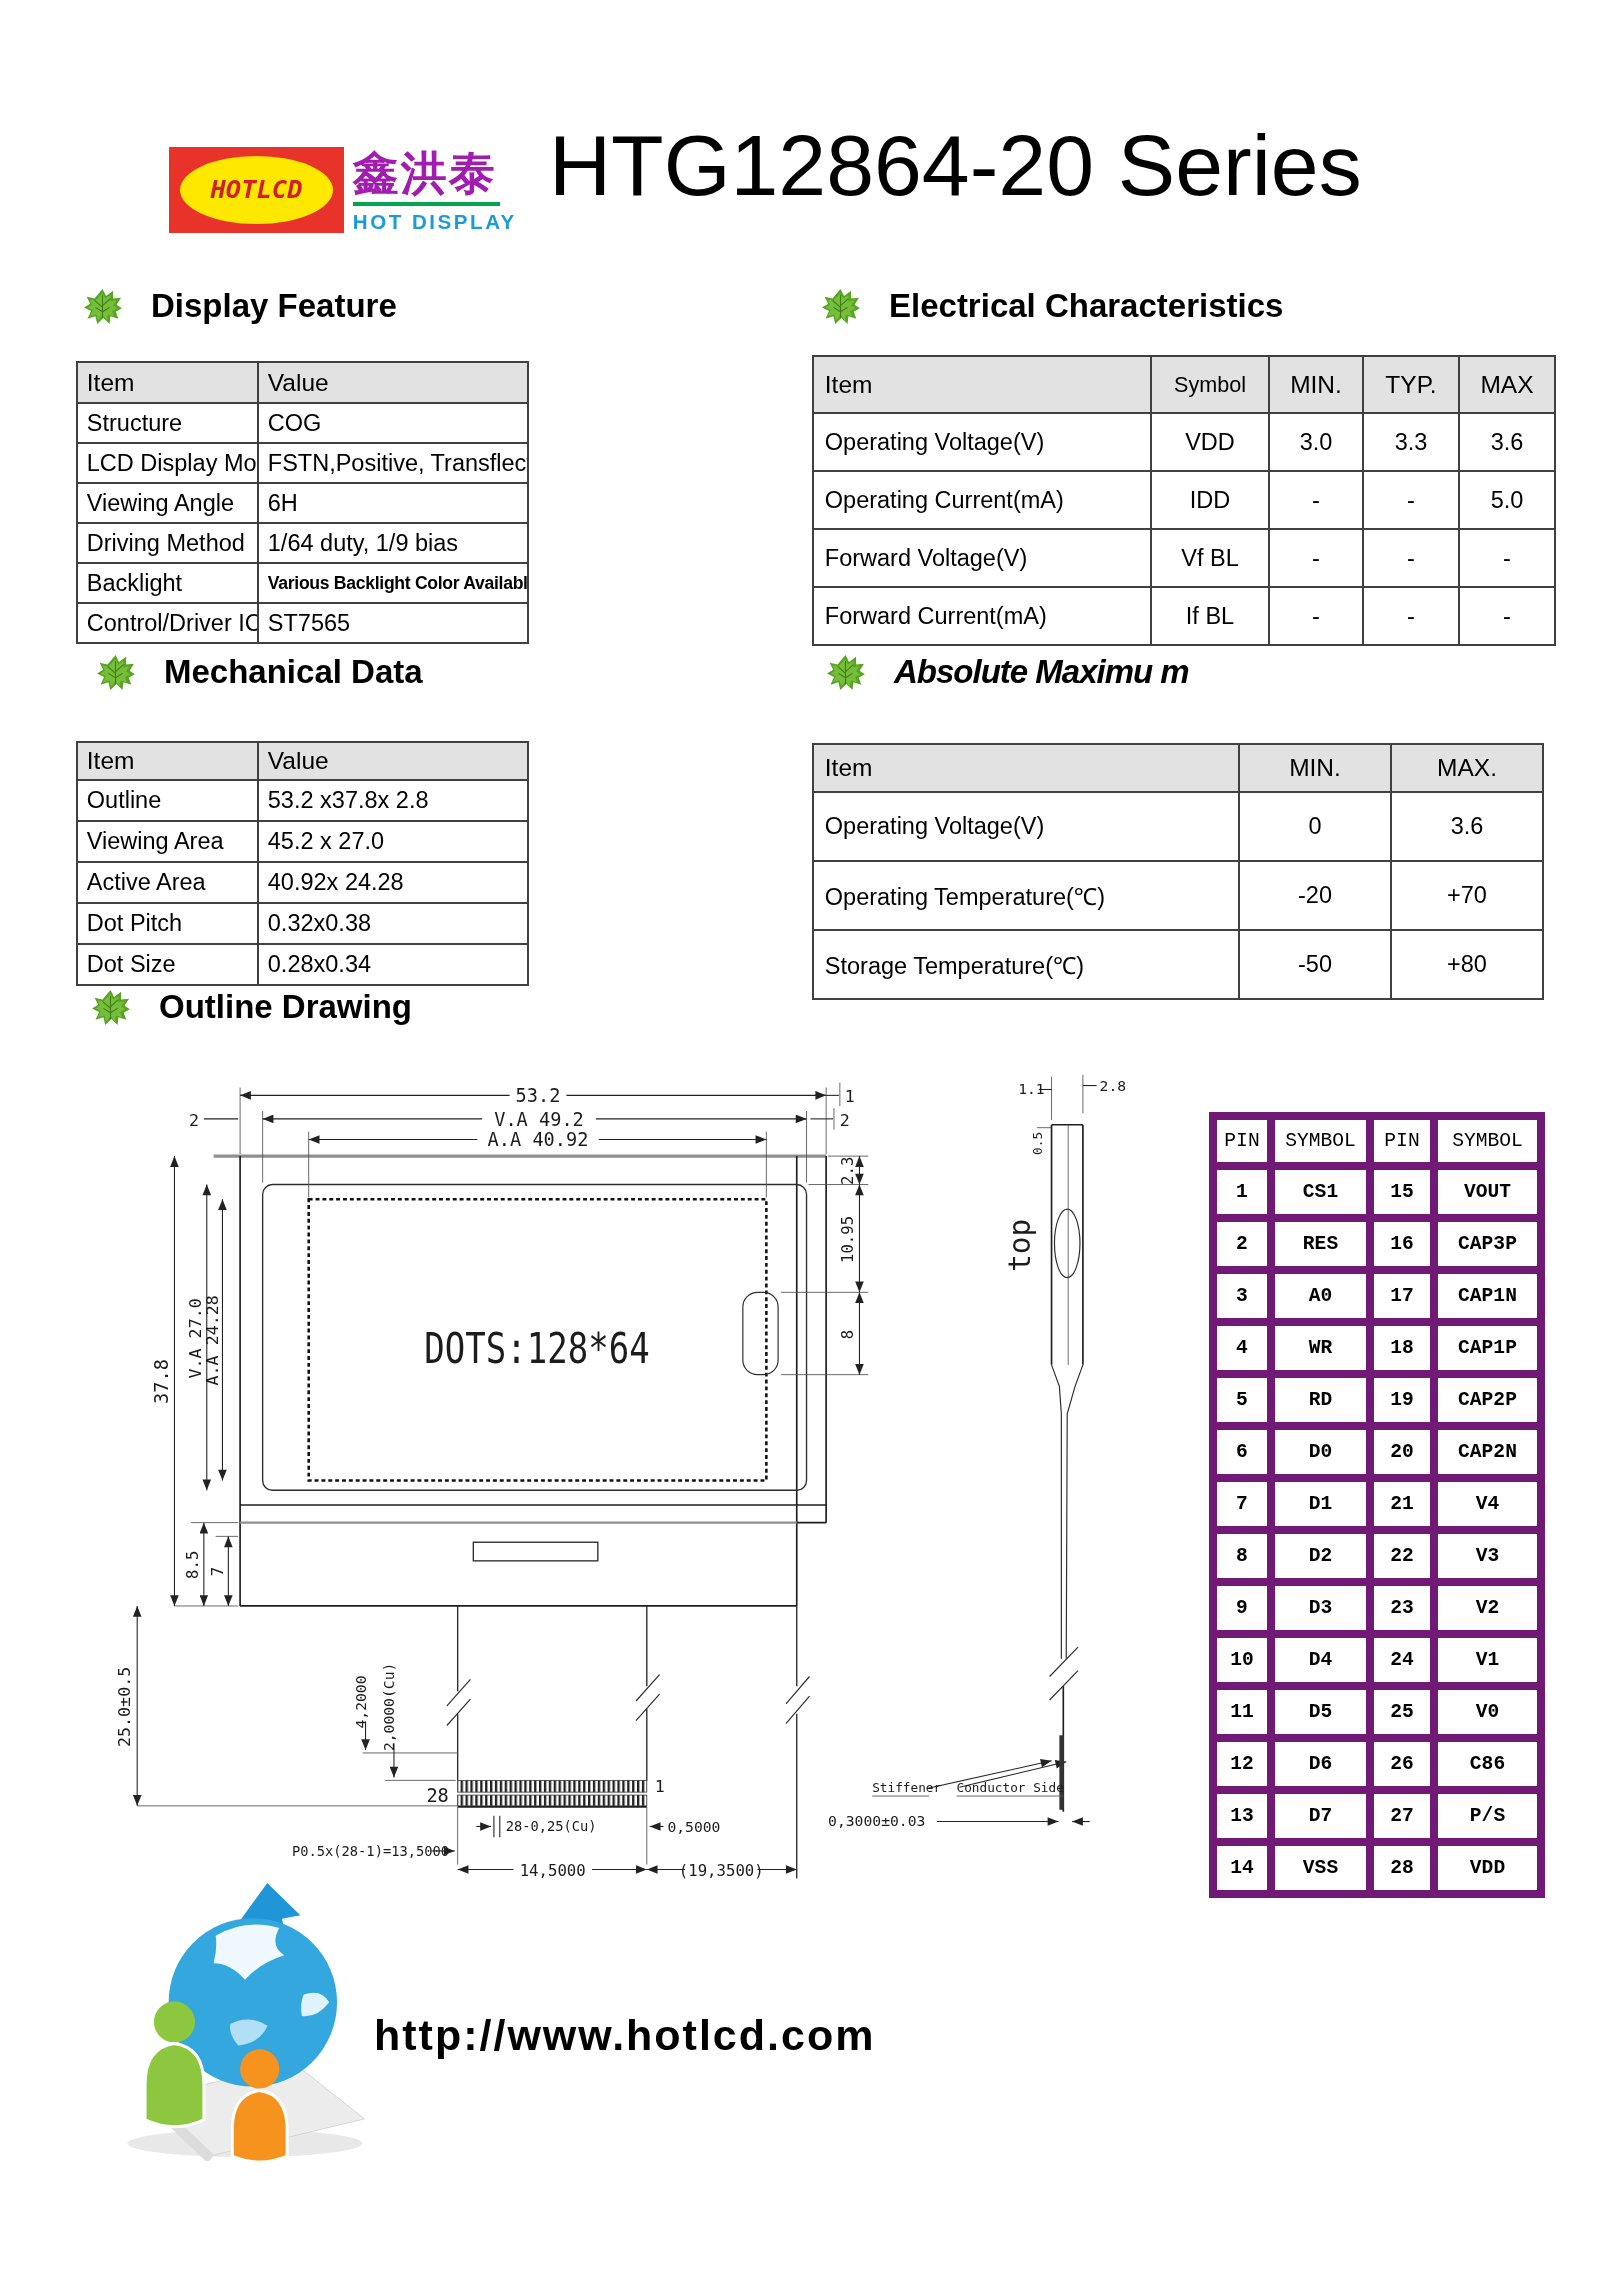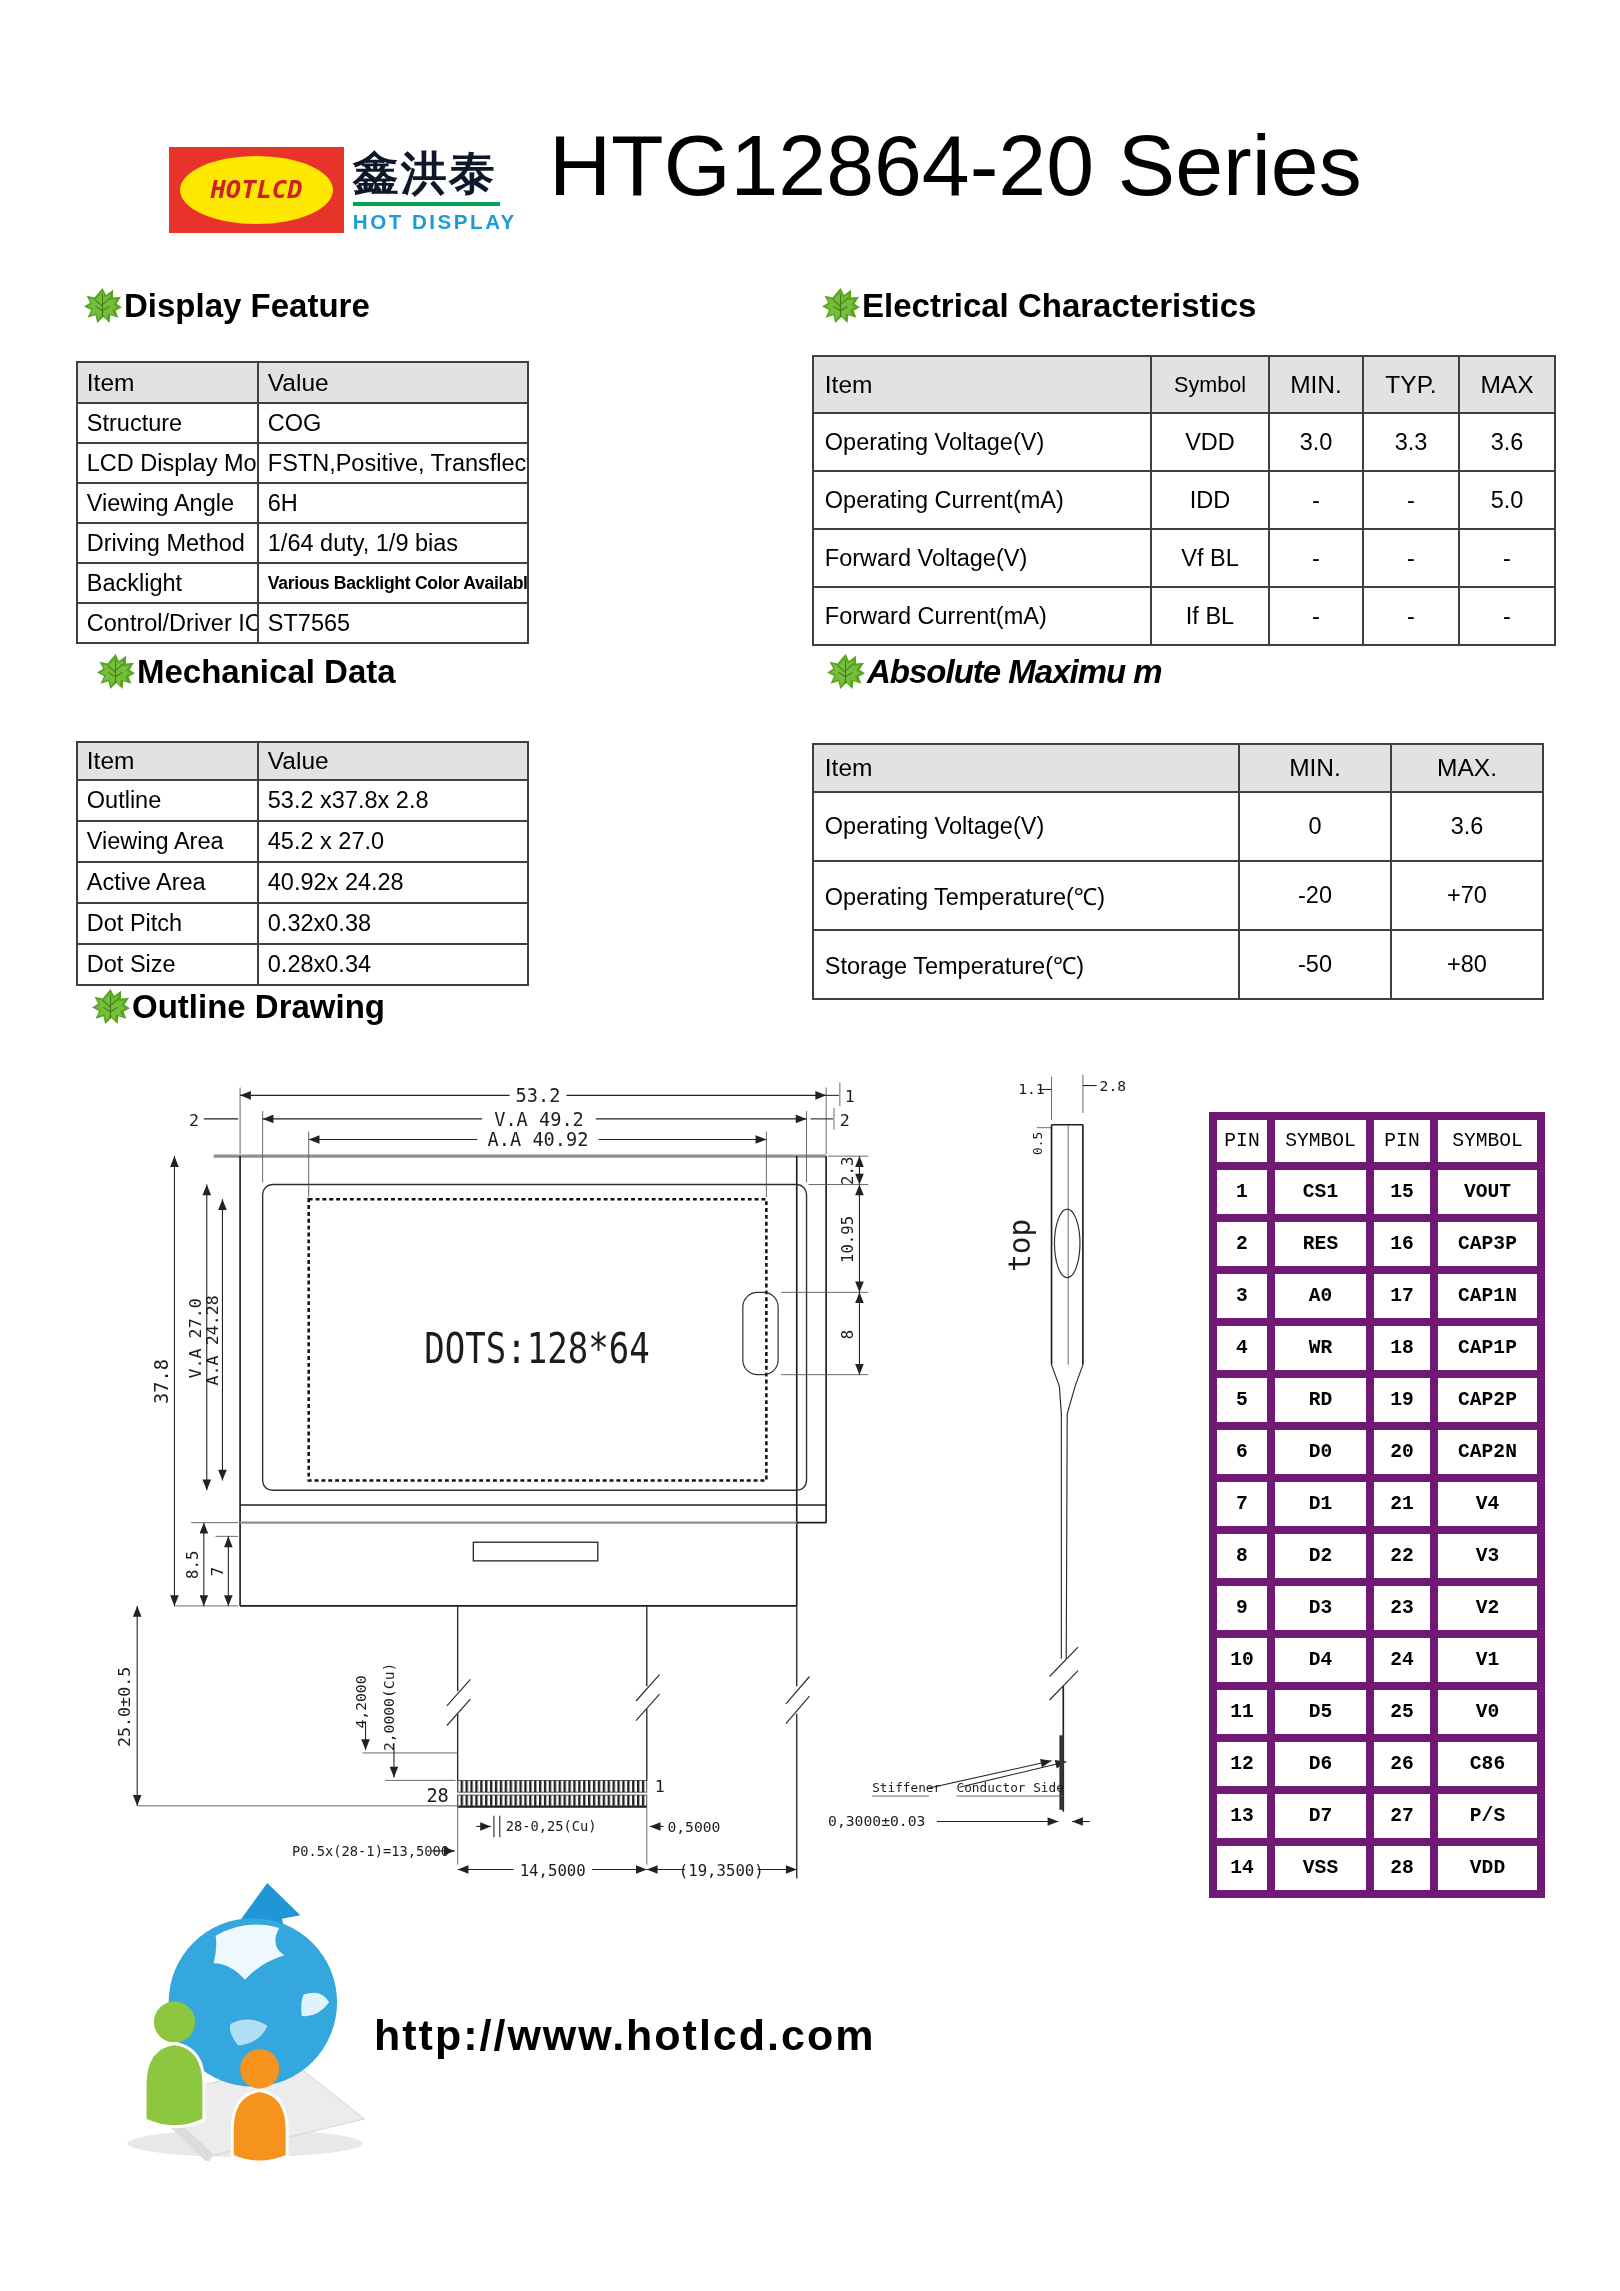--- a/index.html
+++ b/index.html
@@ -7,27 +7,27 @@
        font-family:"Liberation Sans",sans-serif;color:#000;}
   .abs{position:absolute;}
 
   
   .logo{left:169px;top:147px;display:flex;align-items:flex-start;}
   .badge{width:152px;height:86px;background:#e8332a;position:relative;flex:none;padding-left:23px;}
   .badge-ellipse{position:absolute;left:10.8px;top:8.8px;right:10.8px;bottom:8.8px;background:#ffe800;border-radius:50%;}
   .badge-word{position:absolute;left:0;right:0;top:27.4px;text-align:center;
       font:italic bold 25.5px "DejaVu Sans Mono",monospace;color:#d01f26;letter-spacing:0px;}
   .logo-right{margin-left:8.8px;padding-top:1px;}
-  .logo-cn{font-family:"DejaVu Sans",sans-serif;font-weight:bold;font-size:46px;line-height:51px;color:#0f172a;letter-spacing:2px;}
+  .logo-cn{font-family:"DejaVu Sans",sans-serif;font-weight:bold;font-size:46px;line-height:51px;color:#a21caf;letter-spacing:2px;}
   .logo-bar{height:3.9px;background:#00a651;margin-top:2.9px;width:147px;}
   .logo-en{margin-top:3.9px;font-weight:bold;font-size:20.6px;letter-spacing:2.5px;color:#1b9cd8;}
   .doc-title{left:549px;top:116px;font-size:86px;font-weight:400;color:#000;white-space:nowrap;}
 
   
-  .sec{display:flex;gap:2px;}
+  .sec{display:flex;align-items:center;gap:29px;}
   .leaf{width:39px;height:37px;flex:none;}
   .sec-t{font-weight:bold;font-size:33px;white-space:nowrap;}
   .cond{letter-spacing:-1px;}
 
   
   table.tbl{position:absolute;border-collapse:collapse;table-layout:fixed;background:#fff;}
   .tbl th,.tbl td{border:2px solid #404040;overflow:hidden;white-space:nowrap;vertical-align:middle;}
   .tbl th{background:#e2e2e2;font-weight:normal;text-align:left;}
 
   .tbl-display{left:76px;top:361px;width:451px;font-size:23.5px;}

